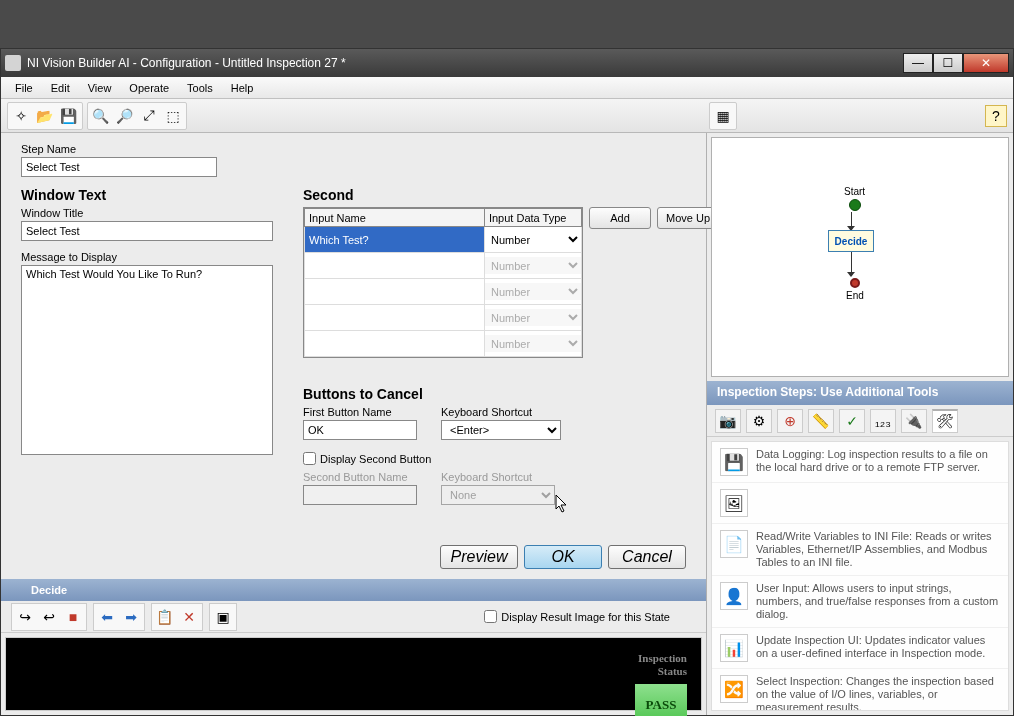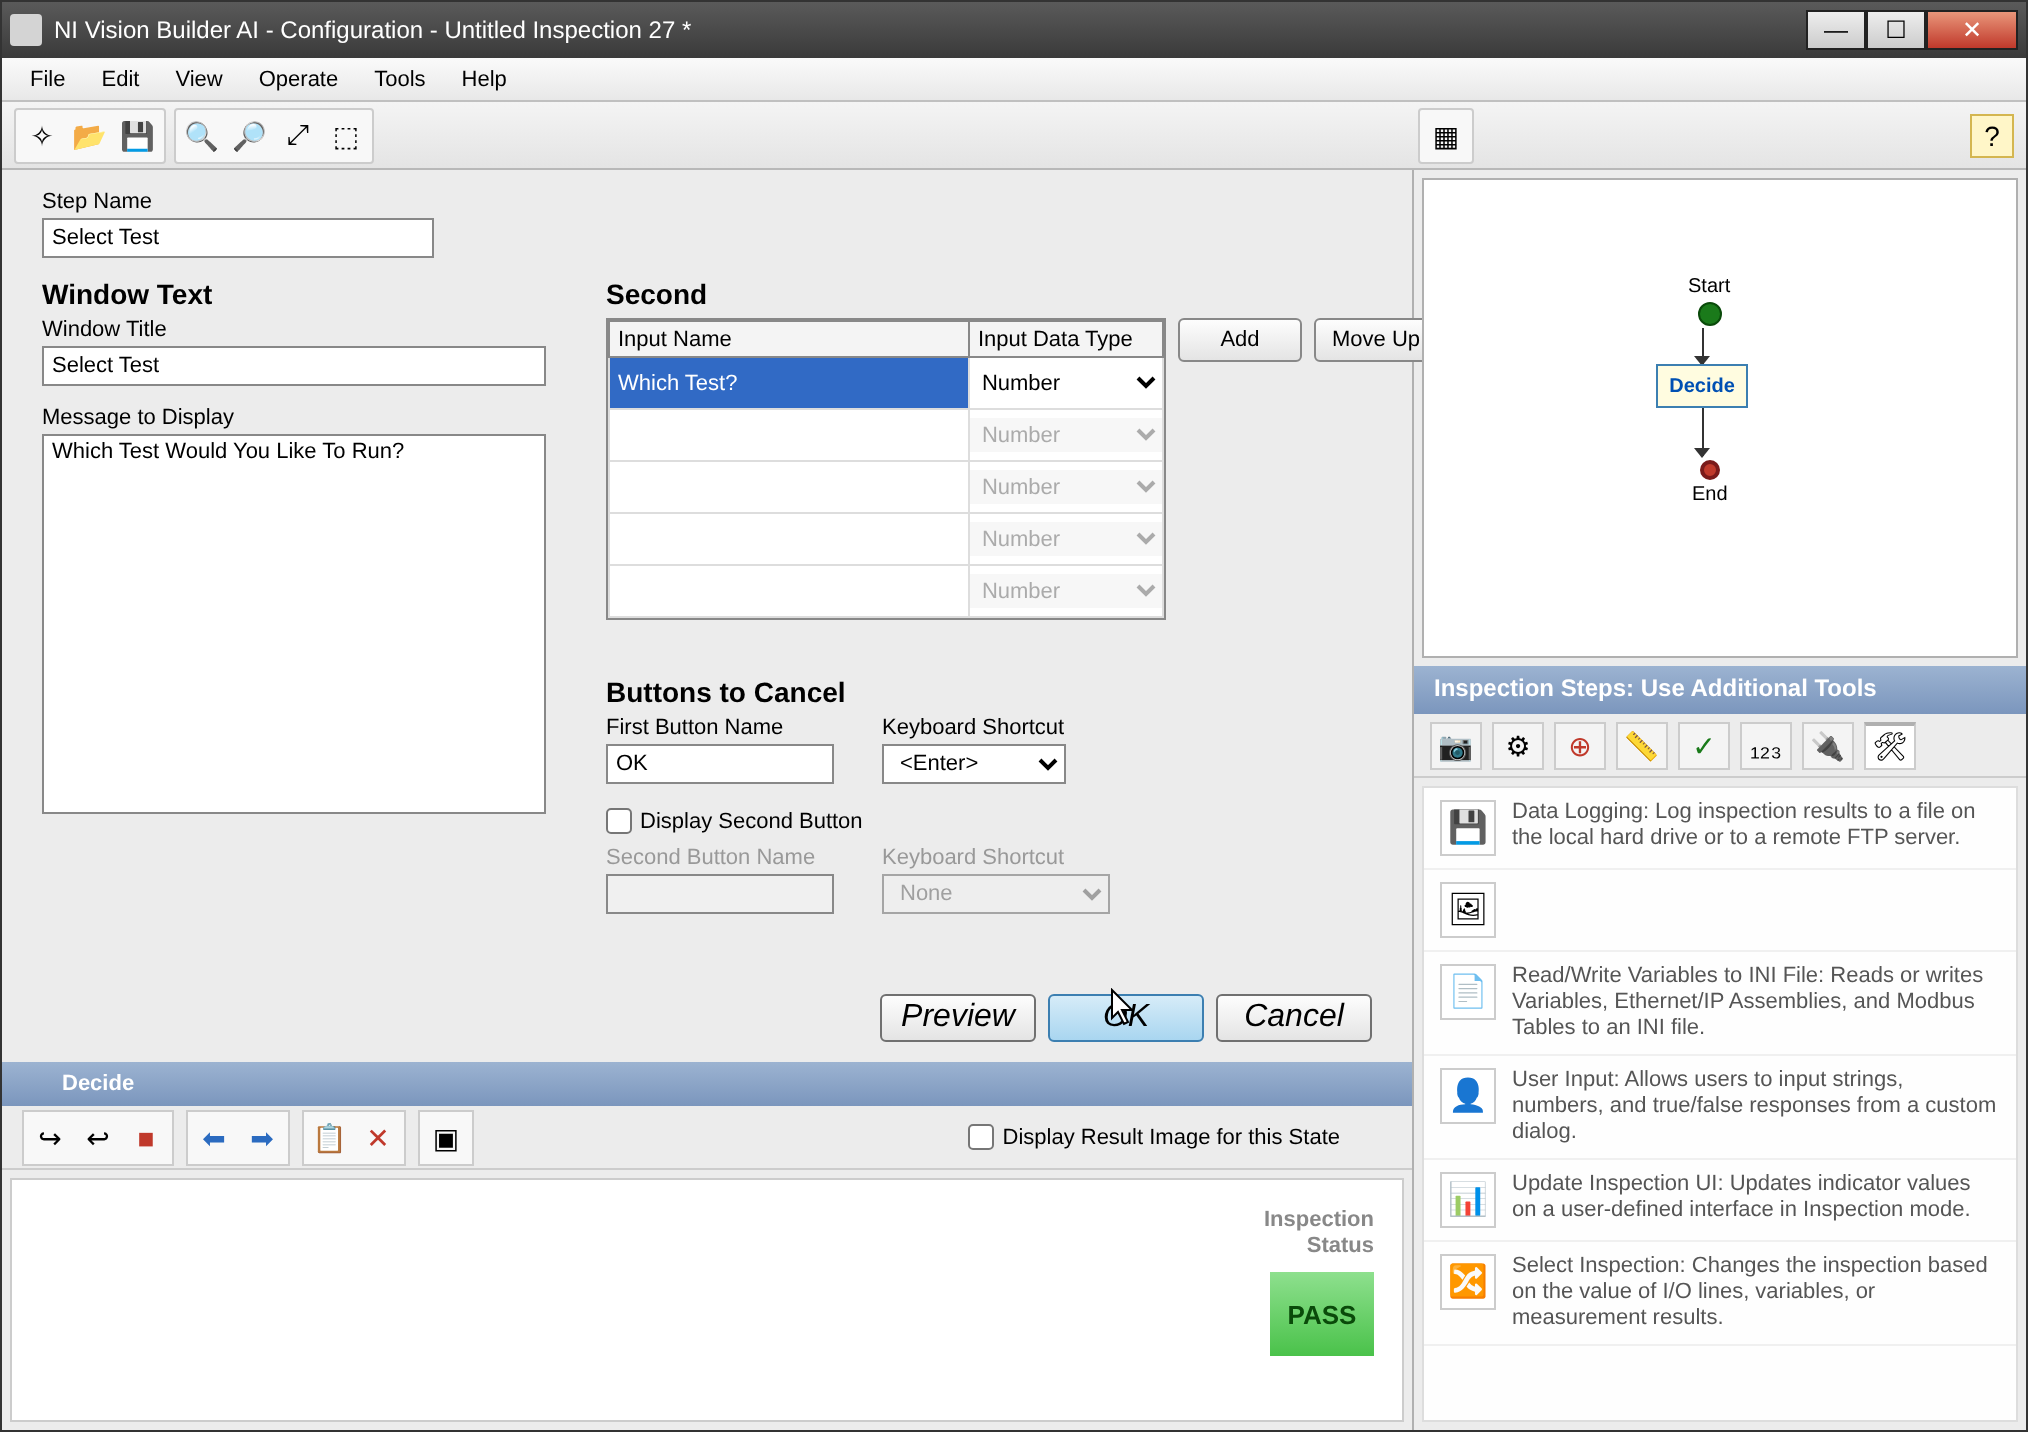--- a/index.html
+++ b/index.html
@@ -1,19 +1,19 @@
 <!DOCTYPE html>
 <html><head>
 <meta charset="utf-8">
 <style>
 * { box-sizing: border-box; margin: 0; padding: 0; }
 body { font-family: Tahoma, Arial, sans-serif; font-size: 11px; background: #4a4a4a; width: 1014px; height: 716px; overflow: hidden; position: relative; }
 
 
-.window { position: absolute; inset: 0; background: #ececec; border: 1px solid #333; }
+.window { position: absolute; inset: 0; background: #ececec; border: 1px solid #333; margin-top: 48px; }
 .titlebar { height: 28px; background: linear-gradient(#5a5a5a, #3a3a3a); display: flex; align-items: center; padding: 0 4px; color: #fff; }
 .titlebar-icon { width: 16px; height: 16px; background: #d4d4d4; border-radius: 2px; margin-right: 6px; }
 .titlebar-text { flex: 1; font-size: 12px; }
 .win-btns { display: flex; gap: 0; }
 .win-btn { width: 30px; height: 20px; border: 1px solid #222; display: flex; align-items: center; justify-content: center; font-size: 12px; cursor: pointer; }
 .win-min { background: linear-gradient(#eee,#ccc); color: #000; }
 .win-max { background: linear-gradient(#eee,#ccc); color: #000; }
 .win-close { background: linear-gradient(#e9967a,#c0392b); color: #fff; width: 46px; }
 
 .menubar { height: 22px; background: linear-gradient(#fafafa,#e8e8e8); border-bottom: 1px solid #c0c0c0; display: flex; align-items: center; padding: 0 6px; gap: 2px; }
@@ -59,21 +59,21 @@
 
 .dialog-btns { display: flex; justify-content: flex-end; gap: 6px; padding: 30px 20px 10px; }
 .dlg-btn { width: 78px; height: 24px; border: 1px solid #707070; border-radius: 3px; background: linear-gradient(#fdfdfd,#e4e4e4); cursor: pointer; font-size: 16px; font-family: inherit; font-style: italic; }
 .dlg-btn.primary { background: linear-gradient(#d6ecf8,#a9d6f0); border-color: #3c7fb1; }
 .cursor-img { position: absolute; left: 552px; top: 494px; width: 18px; height: 22px; pointer-events: none; z-index: 10; }
 
 
 .state-header { height: 22px; background: linear-gradient(#9cb3d1,#7b96bd); color: #fff; font-weight: bold; padding: 2px 30px; display: flex; align-items: center; }
 .state-toolbar { height: 32px; background: #ececec; border-bottom: 1px solid #ccc; display: flex; align-items: center; padding: 0 10px; gap: 6px; }
 .st-group { display: flex; gap: 2px; padding: 2px; border: 1px solid #ccc; background: #f8f8f8; }
-.state-body { flex: 1; background: #ffffff; border: 1px solid #ccc; margin: 4px; position: relative; height: 112px; }
+.state-body { flex: 1; background: #000000; border: 1px solid #ccc; margin: 4px; position: relative; height: 112px; font-family: Liberation Serif, serif; }
 .insp-status { position: absolute; right: 14px; top: 14px; text-align: right; }
 .insp-status-label { color: #888; font-weight: bold; font-size: 11px; line-height: 13px; }
 .pass-box { width: 52px; height: 42px; background: linear-gradient(#8ee08e,#4ac24a); display: flex; align-items: center; justify-content: center; color: #0a4a0a; font-weight: bold; font-size: 13px; margin-top: 6px; margin-left: auto; }
 
 
 .flowchart { flex: 0 0 240px; background: #fff; border: 1px solid #b0b0b0; margin: 4px; position: relative; overflow: auto; }
 .flow-node { position: absolute; text-align: center; font-size: 10px; }
 .node-start { left: 132px; top: 48px; }
 .node-start .dot { width: 12px; height: 12px; background: #1a7a1a; border: 1px solid #0a4a0a; border-radius: 50%; margin: 2px auto 0; }
 .node-decide { left: 116px; top: 92px; }
@@ -202,21 +202,21 @@
 
             <div class="section-buttons">
               <div class="section-label">Buttons to Cancel</div>
               <div class="btd-row">
                 <div>
                   <label class="field-label">First Button Name</label>
                   <input class="text-input" style="width: 114px;" value="OK">
                 </div>
                 <div>
                   <label class="field-label">Keyboard Shortcut</label>
-                  <select class="text-input" style="width:92px">
+                  <select class="text-input" style="width:120px">
                     <option>&lt;Enter&gt;</option>
                   </select>
                 </div>
               </div>
               <div class="checkbox-row" style="margin-top:12px">
                 <input type="checkbox" style="">
                 <label>Display Second Button</label>
               </div>
               <div class="btd-row" style="margin-top:6px">
                 <div>

